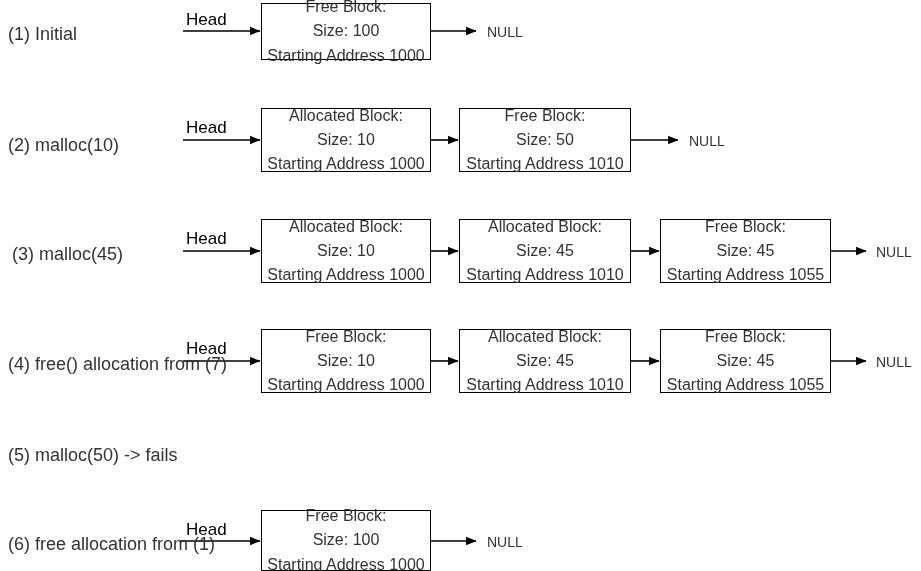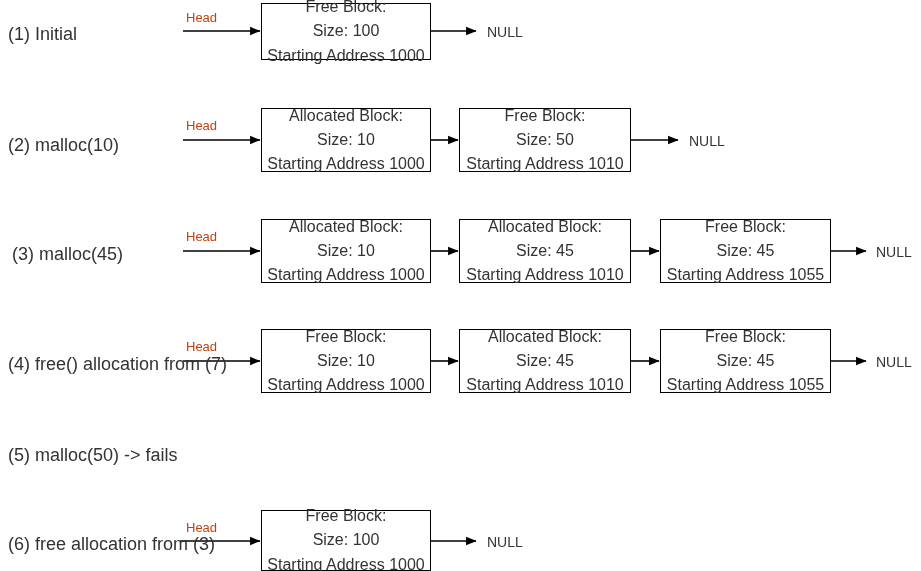--- a/index.html
+++ b/index.html
@@ -17,22 +17,22 @@
   .step-label{
     position:absolute;
     font-size:18px;
     color:#333333;
     white-space:nowrap;
     line-height:1;
   }
 
   .head-label{
     position:absolute;
-    font-size:13px;
-    color:#c2410c;
+    font-size:17px;
+    color:#000000;
     white-space:nowrap;
     line-height:1;
   }
 
   .null-label{
     position:absolute;
     font-size:14px;
     color:#333333;
     white-space:nowrap;
     line-height:1;
@@ -147,21 +147,21 @@
           <span class="ln">Free Block:</span>
           <span class="ln">Size: 45</span>
           <span class="ln">Starting Address 1055</span>
         </div>
         <div class="null-label" style="left: 876px; top: 355px;">NULL</div>
       </div>
       <div class="row">
         <div class="step-label" style="left: 8px; top: 446px;">(5) malloc(50) -&gt; fails</div>
       </div>
       <div class="row">
-        <div class="step-label" style="left: 8px; top: 535px;">(6) free allocation from (3)</div>
+        <div class="step-label" style="left: 8px; top: 535px;">(6) free allocation from (1)</div>
         <div class="head-label" style="left: 186px; top: 521px;">Head</div>
         <div class="block" style="left: 261px; top: 510px; width: 170px; height: 61px;">
           <span class="ln">Free Block:</span>
           <span class="ln">Size: 100</span>
           <span class="ln">Starting Address 1000</span>
         </div>
         <div class="null-label" style="left: 487px; top: 535px;">NULL</div>
       </div>
     </div>
 </div>

